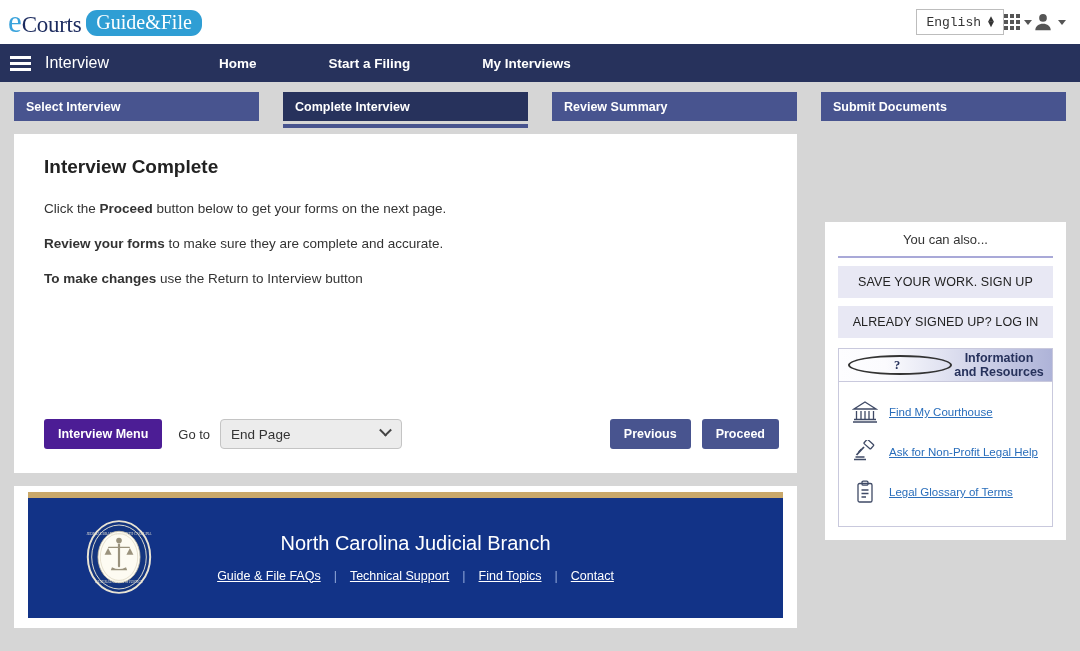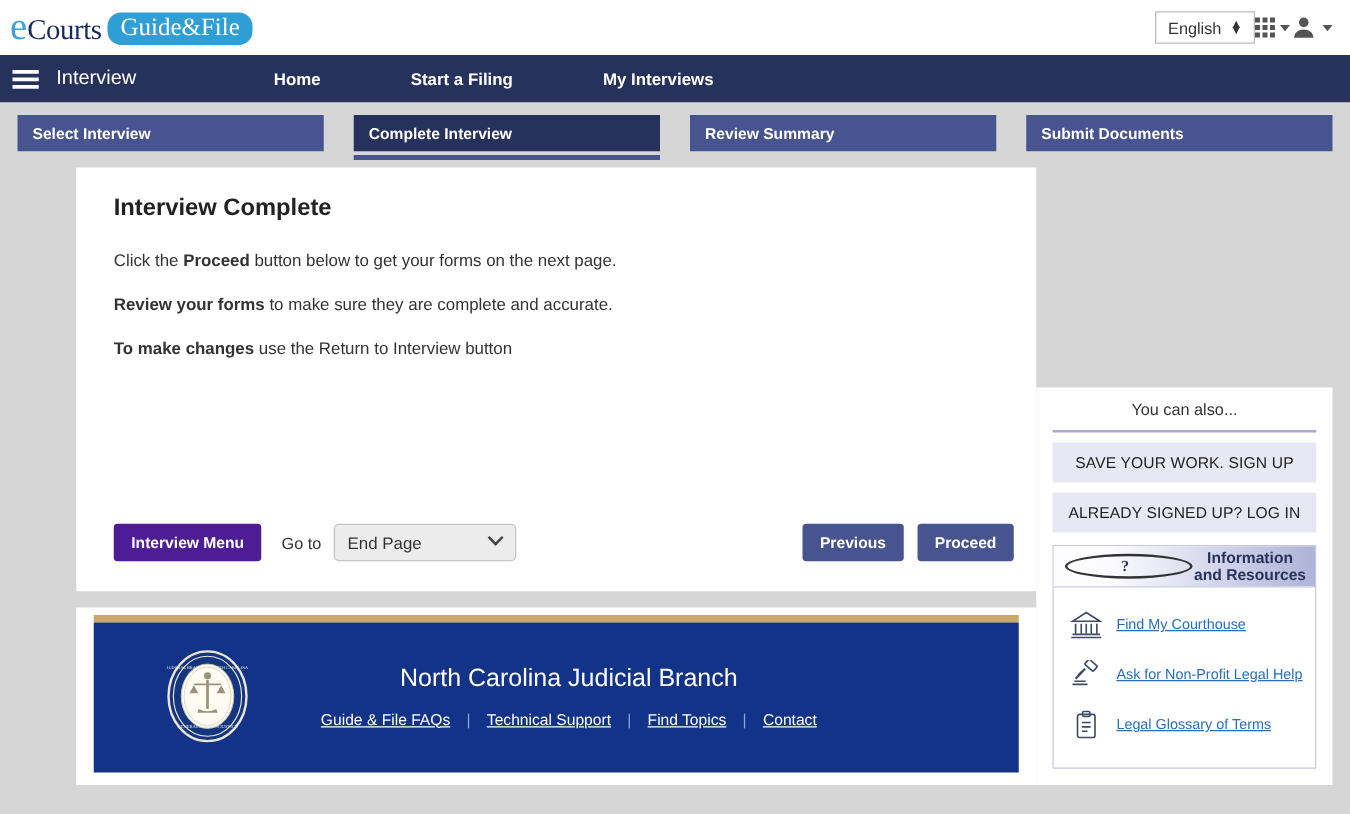--- a/index.html
+++ b/index.html
@@ -25,21 +25,21 @@
     font-family: "Liberation Serif", serif;
     font-size: 23px; color: #1b2a5e; line-height: 1; letter-spacing: -.3px;
   }
   .logo-pill {
     margin-left: 5px; background: #2f9ed4; color: #fff;
     font-family: "Liberation Serif", serif;
     font-size: 20px; padding: 1px 10px 3px 10px;
     border-radius: 11px; line-height: 1.1;
     position: relative; top: -3px;
   }
-  .topright { margin-left: auto; display: flex; align-items: center; gap: 0; }
+  .topright { margin-left: auto; display: flex; align-items: center; gap: 0; font-family: Liberation Mono, monospace; }
   .lang-select {
     border: 1px solid #bdbdbd; background: #fff;
     font-size: 13px; color: #333; padding: 4px 9px;
     display: flex; align-items: center; gap: 7px; height: 26px;
   }
   .updown { display: flex; flex-direction: column; line-height: .52; font-size: 10px; }
   .grid-menu { display: flex; align-items: center; gap: 4px; }
   .grid-dots {
     display: grid; grid-template-columns: repeat(3, 4px);
     grid-template-rows: repeat(3, 4px); gap: 2px;
@@ -76,21 +76,21 @@
     display: flex; align-items: center; padding-left: 12px;
     position: relative;
   }
   .step.active { background: #27325c; }
   .step.active::after {
     content: ""; position: absolute; left: 0; right: 0;
     bottom: -7px; height: 4px; background: #48548f;
   }
 
   
-  .layout { display: flex; padding: 13px 14px 0 14px; align-items: flex-end; margin-left: 47px; }
+  .layout { display: flex; padding: 13px 14px 0 14px; gap: 28px; align-items: center; }
   .maincol { width: 794px; }
   .card { background: #fff; }
 
   
   .panel { padding: 22px 0 0 0; height: 339px; position: relative; }
   .panel h1 {
     font-size: 19px; color: #222; margin: 0 0 22px 30px; font-weight: bold;
   }
   .ptext {
     font-size: 13.5px; color: #333; margin: 0 0 17px 30px; line-height: 1.35;
@@ -102,21 +102,21 @@
     display: flex; align-items: center; padding: 0 18px 0 30px;
   }
   .btn {
     background: #48548f; color: #fff; border: none;
     font-size: 12.5px; font-weight: bold; border-radius: 3px;
     padding: 8px 14px; cursor: pointer; font-family: inherit;
   }
   .btn-menu { background: #4c1d95; }
   .goto-label { font-size: 13px; color: #333; margin: 0 10px 0 16px; }
   .select {
-    width: 146px; height: 30px; background: #ececec;
+    width: 182px; height: 30px; background: #ececec;
     border: 1px solid #c4c4c4; border-radius: 4px;
     font-size: 13.5px; color: #333; display: flex;
     align-items: center; padding: 0 10px; position: relative;
   }
   .select .chev {
     position: absolute; right: 11px; width: 9px; height: 9px;
     border-right: 2px solid #444; border-bottom: 2px solid #444;
     transform: rotate(45deg) translate(-3px, -3px);
   }
   .rightbtns { margin-left: auto; display: flex; gap: 11px; }

